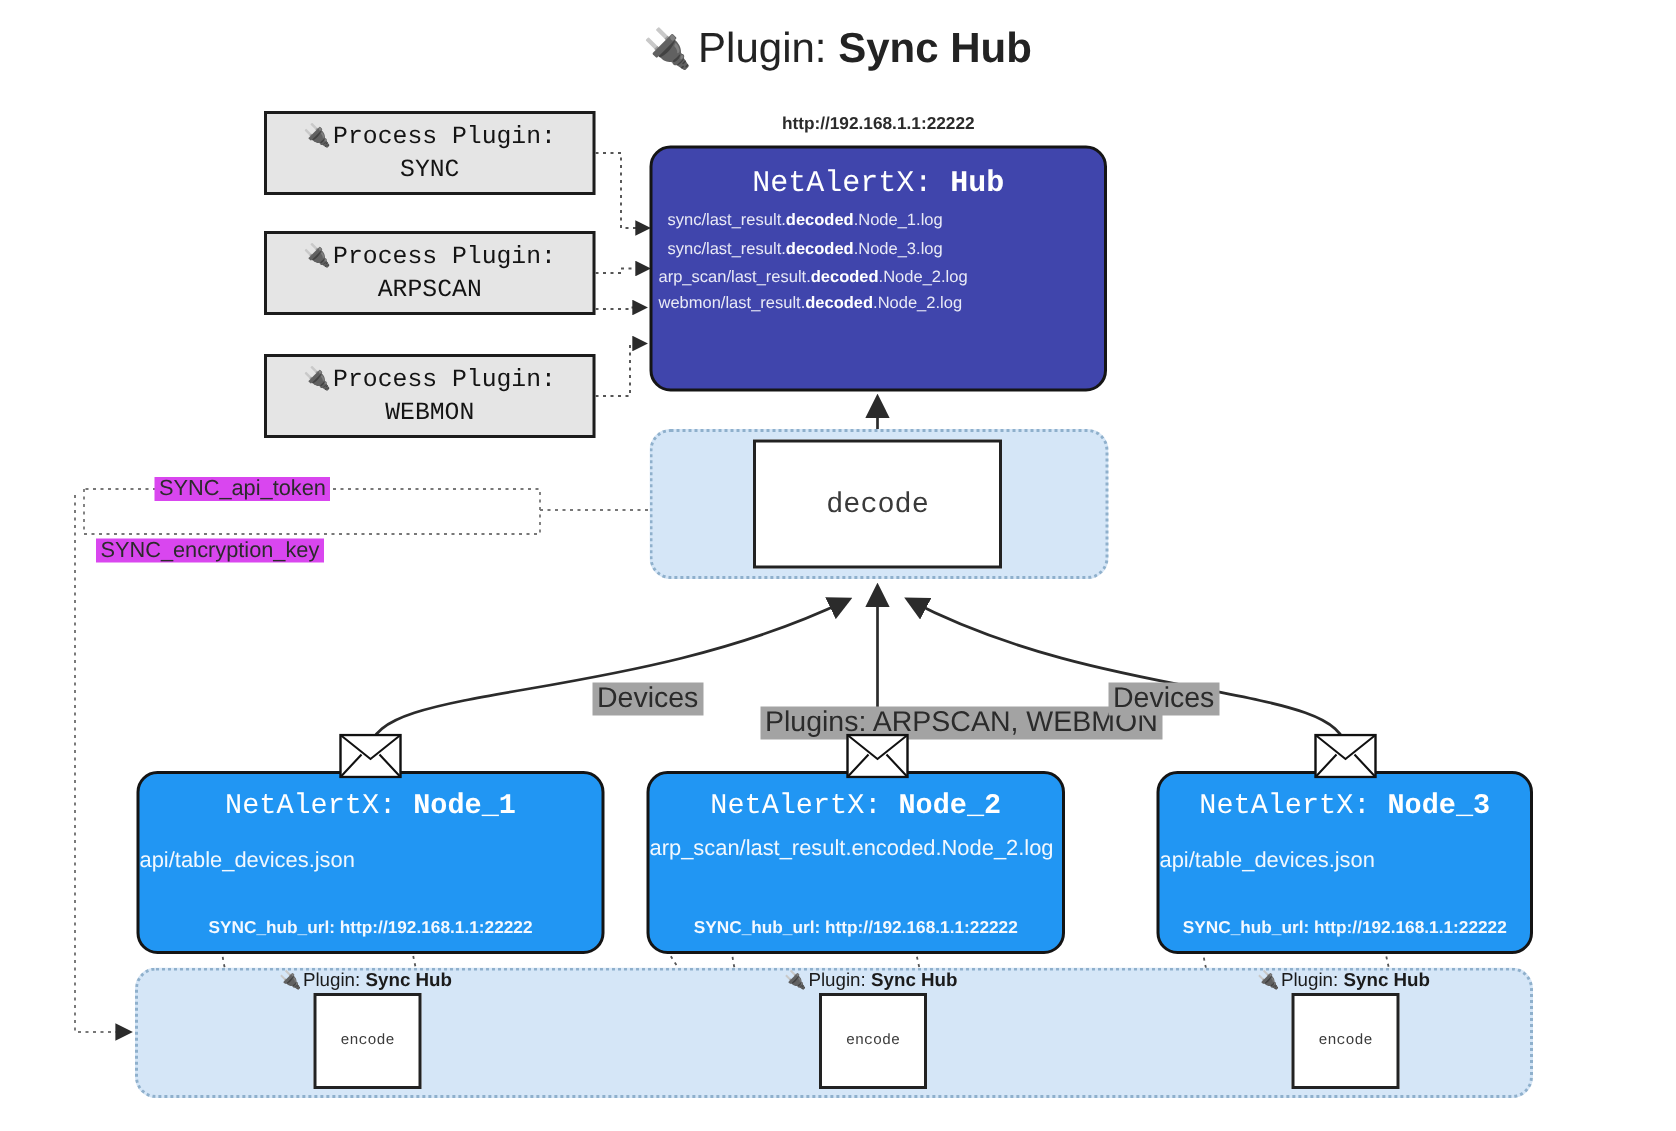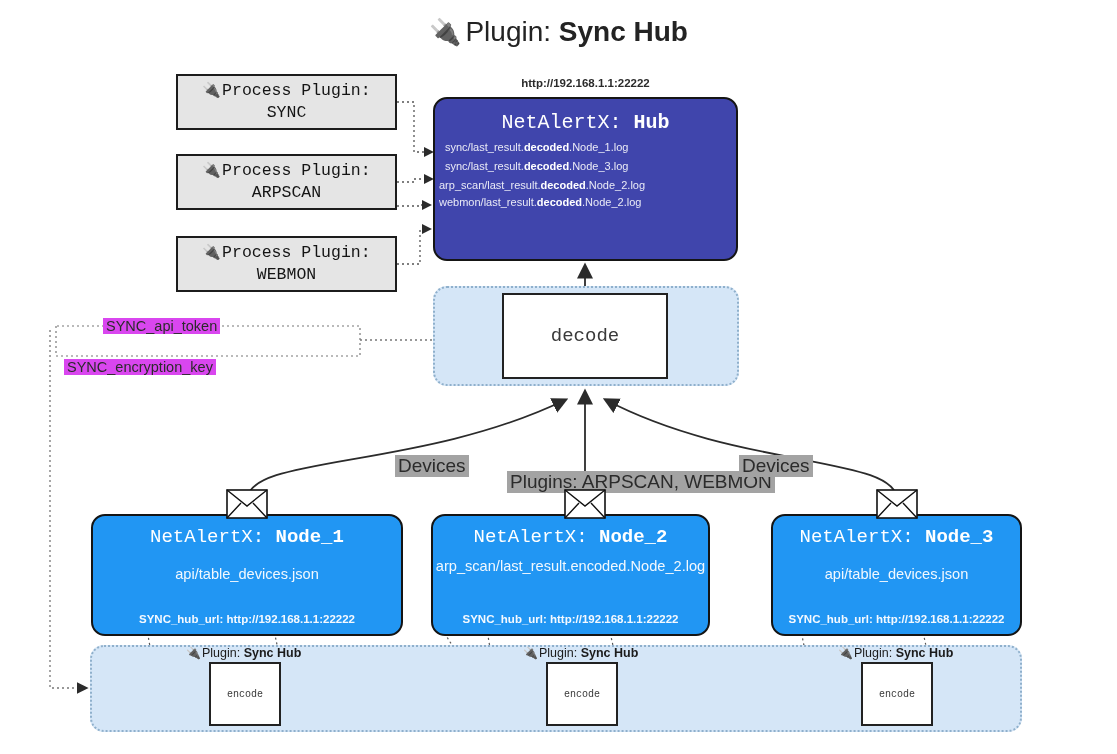--- a/index.html
+++ b/index.html
@@ -37,21 +37,21 @@
         display:flex;align-items:center;justify-content:center;
         font-family:"Liberation Mono","DejaVu Sans Mono",monospace;color:#3a3a3a;}
   .decode{left:502px;top:293px;width:166px;height:86px;font-size:19px;}
   .encode{width:72px;height:64px;font-size:10px;}
 
   .node{position:absolute;box-sizing:border-box;background:#2196f3;border:2px solid #141414;
         border-radius:14px;}
   .node .nname{text-align:center;margin-top:10px;
         font-family:"Liberation Mono","DejaVu Sans Mono",monospace;font-size:19px;color:#ffffff;}
   .node .nname b{font-weight:bold;}
-  .node .line{text-align:center;font-size:14.6px;color:#f2f8fe;margin-top:11px;white-space:nowrap;}
+  .node .line{text-align:left;font-size:14.6px;color:#f2f8fe;margin-top:11px;white-space:nowrap;}
   .node .hub-url-line{position:absolute;left:0;bottom:9px;width:100%;text-align:center;
         font-size:11.5px;font-weight:bold;color:#f4f9ff;white-space:nowrap;}
 
   .elabel{position:absolute;font-size:19px;color:#2b2b2b;background:#a3a3a3;padding:0 3px;white-space:nowrap;margin-top:10px;}
   .vlabel{position:absolute;font-size:14.5px;color:#2b2b2b;background:#d946ef;padding:0 3px;white-space:nowrap;}
   .plug-tag{position:absolute;font-size:12.5px;color:#1b1b1b;white-space:nowrap;}
   .plug-tag .b{font-weight:bold;}
   .plug-tag .plug{font-family:"DejaVu Sans",sans-serif;font-size:12px;margin-right:1px;}
 
   .env{position:absolute;width:42px;height:30px;}

